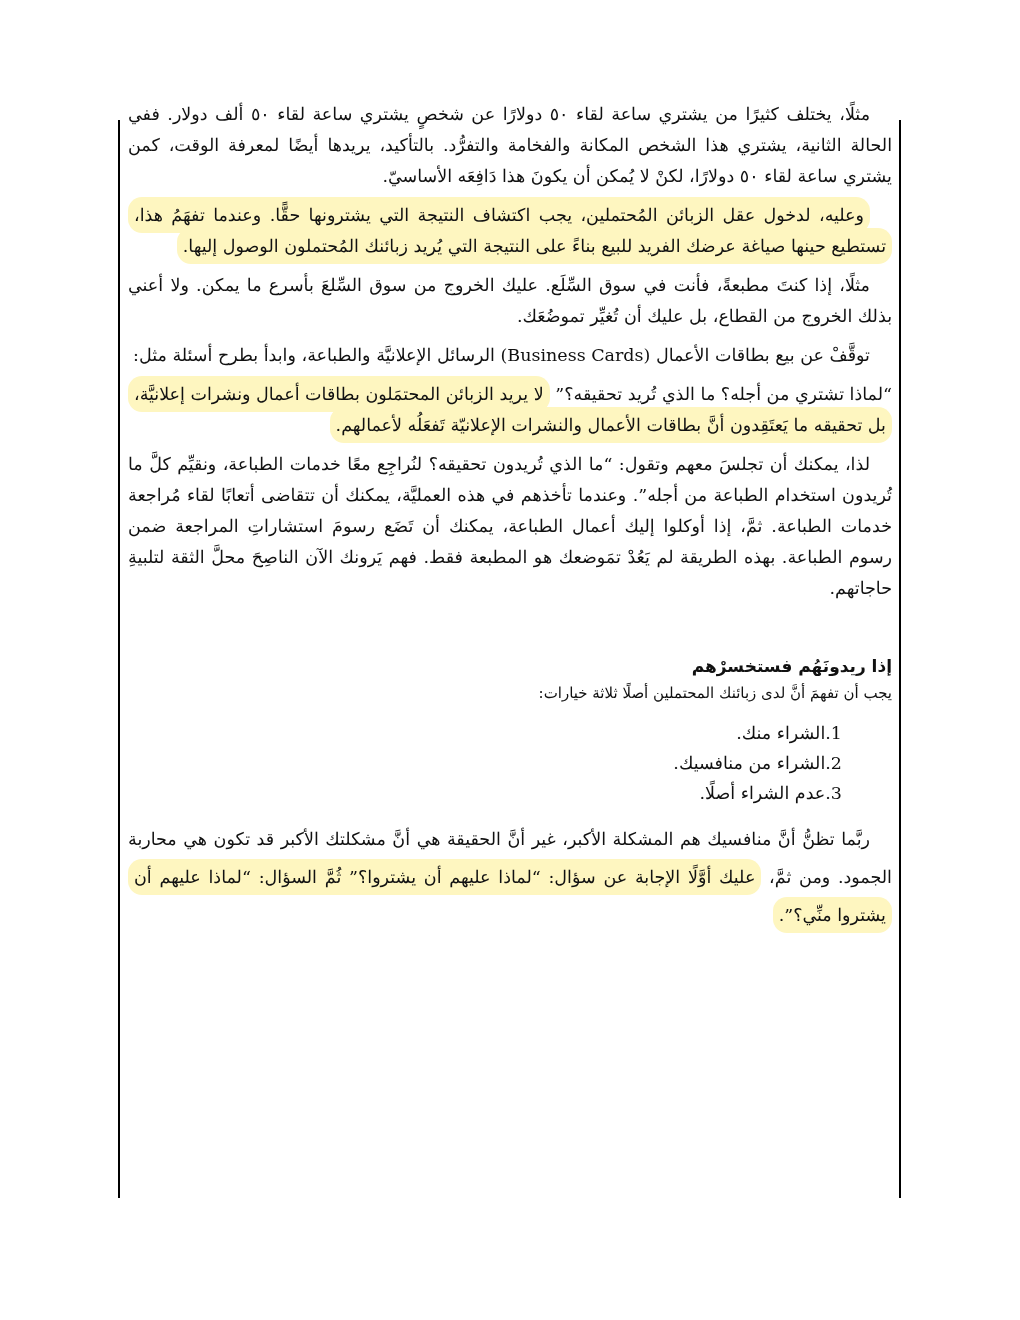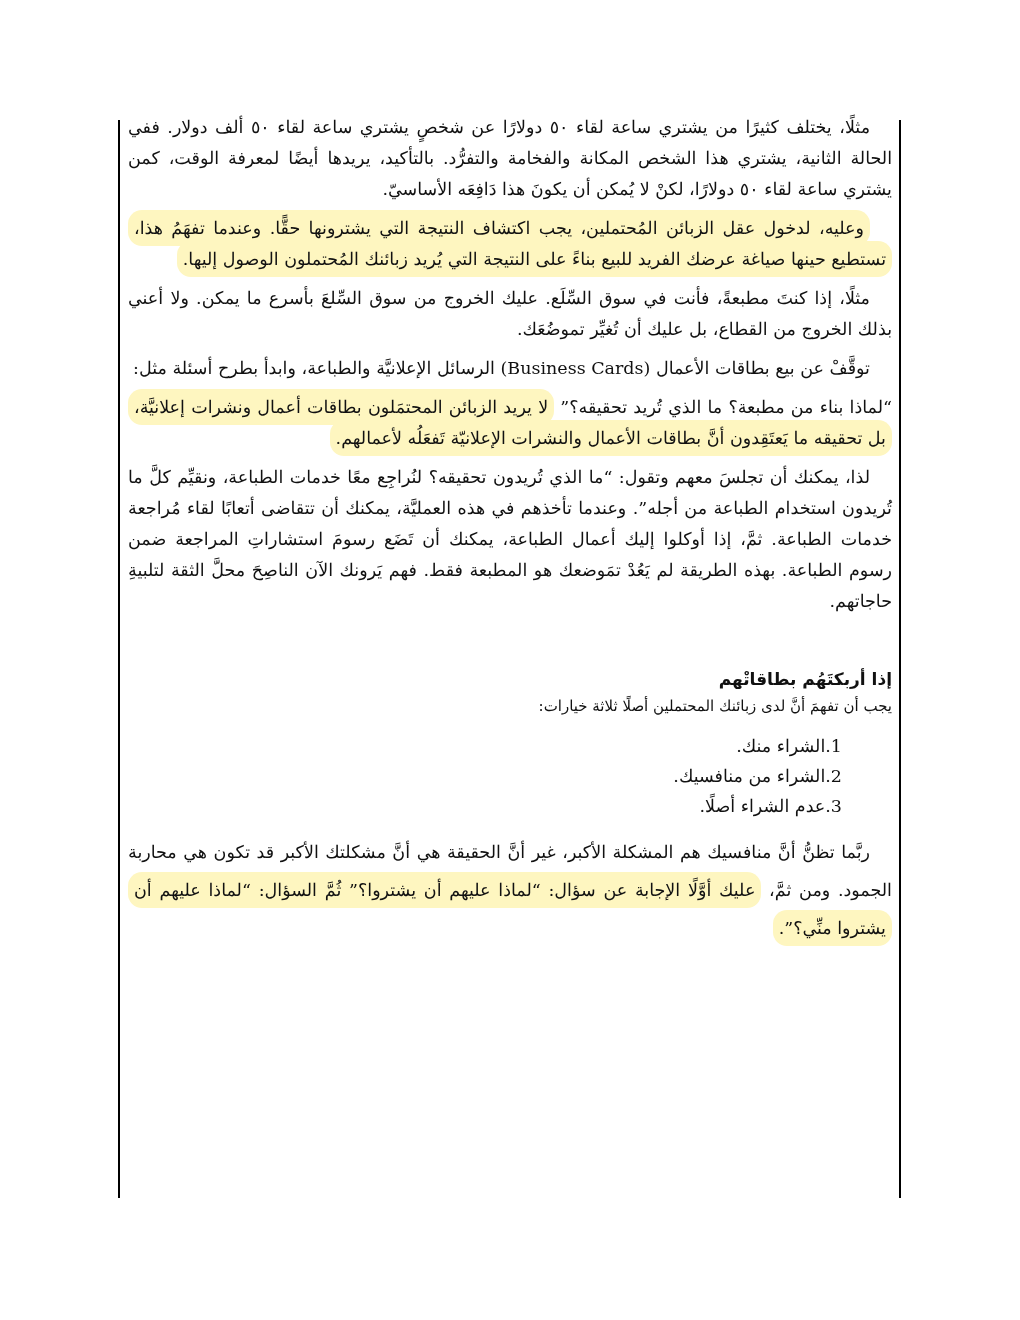--- a/index.html
+++ b/index.html
@@ -1,21 +1,21 @@
 <!DOCTYPE html>
 <html><head>
 <meta charset="utf-8">
 <style>
   html, body { margin: 0; padding: 0; background: #ffffff; }
   body { width: 1020px; height: 1320px; position: relative; overflow: hidden;
          font-family: "DejaVu Serif", "Liberation Serif", serif; color: #111; }
   .rule { position: absolute; top: 120px; width: 2px; height: 1078px; background: #000; }
   .rule.left { left: 118px; }
   .rule.right { left: 899px; }
-  .page { position: absolute; left: 128px; top: 112px; width: 764px; direction: rtl; text-align: justify; }
+  .page { position: absolute; left: 128px; top: 99px; width: 764px; direction: rtl; text-align: justify; }
   .para { font-size: 17.5px; line-height: 31px; margin: 0 0 8px 0; text-indent: 22px; }
   .hl { background: #fef6c0; border-radius: 14px; padding: 8px 6px; box-decoration-break: clone; -webkit-box-decoration-break: clone; }
   .gap { height: 28px; }
   .heading { font-family: "DejaVu Sans", "Liberation Sans", sans-serif; font-weight: bold; font-size: 17px; line-height: 24px; margin: 14px 0 0 0; }
   .lead { font-size: 15px; line-height: 30px; margin: 0 0 10px 0; }
   ol.choices { list-style: none; margin: 7px 0 12px 0; padding: 0 20px 0 0; }
   ol.choices li { font-size: 17.5px; line-height: 30px; padding-right: 30px; }
   ol.choices li span.num { display: inline-block; min-width: 16px; }
 </style>
 </head>
@@ -27,27 +27,27 @@
 <div class="page">
 
   <p class="para">مثلًا، يختلف كثيرًا من يشتري ساعة لقاء ٥٠ دولارًا عن شخصٍ يشتري ساعة لقاء ٥٠ ألف دولار. ففي الحالة الثانية، يشتري هذا الشخص المكانة والفخامة والتفرُّد. بالتأكيد، يريدها أيضًا لمعرفة الوقت، كمن يشتري ساعة لقاء ٥٠ دولارًا، لكنْ لا يُمكن أن يكونَ هذا دَافِعَه الأساسيّ.</p>
 
   <p class="para"><span class="hl">وعليه، لدخول عقل الزبائن المُحتملين، يجب اكتشاف النتيجة التي يشترونها حقًّا. وعندما تفهَمُ هذا، تستطيع حينها صياغة عرضك الفريد للبيع بناءً على النتيجة التي يُريد زبائنك المُحتملون الوصول إليها.</span></p>
 
   <p class="para">مثلًا، إذا كنتَ مطبعةً، فأنت في سوق السِّلَع. عليك الخروج من سوق السِّلعَ بأسرع ما يمكن. ولا أعني بذلك الخروج من القطاع، بل عليك أن تُغيِّر تموضُعَك.</p>
 
   <p class="para">توقَّفْ عن بيع بطاقات الأعمال (Business Cards) الرسائل الإعلانيَّة والطباعة، وابدأ بطرح أسئلة مثل:</p>
 
-  <p class="para" style="text-indent:0"><span>“لماذا بناء من مطبعة؟ ما الذي تُريد تحقيقه؟”</span> <span class="hl">لا يريد الزبائن المحتمَلون بطاقات أعمال ونشرات إعلانيَّة، بل تحقيقه ما يَعتَقِدون أنَّ بطاقات الأعمال والنشرات الإعلانيّة تَفعَلُه لأعمالهم.</span></p>
+  <p class="para" style="text-indent:0"><span>“لماذا تشتري من أجله؟ ما الذي تُريد تحقيقه؟”</span> <span class="hl">لا يريد الزبائن المحتمَلون بطاقات أعمال ونشرات إعلانيَّة، بل تحقيقه ما يَعتَقِدون أنَّ بطاقات الأعمال والنشرات الإعلانيّة تَفعَلُه لأعمالهم.</span></p>
 
   <p class="para" style="line-height:31px">لذا، يمكنك أن تجلسَ معهم وتقول: “ما الذي تُريدون تحقيقه؟ لنُراجِع معًا خدمات الطباعة، ونقيِّم كلَّ ما تُريدون استخدام الطباعة من أجله”. وعندما تأخذهم في هذه العمليَّة، يمكنك أن تتقاضى أتعابًا لقاء مُراجعة خدمات الطباعة. ثمَّ، إذا أوكلوا إليك أعمال الطباعة، يمكنك أن تَضَع رسومَ استشاراتِ المراجعة ضمن رسوم الطباعة. بهذه الطريقة لم يَعُدْ تمَوضعك هو المطبعة فقط. فهم يَرونك الآن الناصِحَ محلَّ الثقة لتلبيةِ حاجاتهم.</p>
 
   <div class="gap"></div>
 
-  <h3 class="heading">إذا أربكتَهُم بطاقاتْهم</h3>
+  <h3 class="heading">إذا ريدونَهُم فستخسرْهم</h3>
   <p class="lead">يجب أن تفهمَ أنَّ لدى زبائنك المحتملين أصلًا ثلاثة خيارات:</p>
 
   <ol class="choices">
     <li><span class="num">1.</span><span>الشراء منك.</span></li>
     <li><span class="num">2.</span><span>الشراء من منافسيك.</span></li>
     <li><span class="num">3.</span><span>عدم الشراء أصلًا.</span></li>
   </ol>
 
   <p class="para" style="line-height:38px"><span>ربَّما تظنُّ أنَّ منافسيك هم المشكلة الأكبر، غير أنَّ الحقيقة هي أنَّ مشكلتك الأكبر قد تكون هي محاربة الجمود. ومن ثمَّ،</span> <span class="hl">عليك أوَّلًا الإجابة عن سؤال: “لماذا عليهم أن يشتروا؟” ثُمَّ السؤال: “لماذا عليهم أن يشتروا منِّي؟”.</span></p>
 

